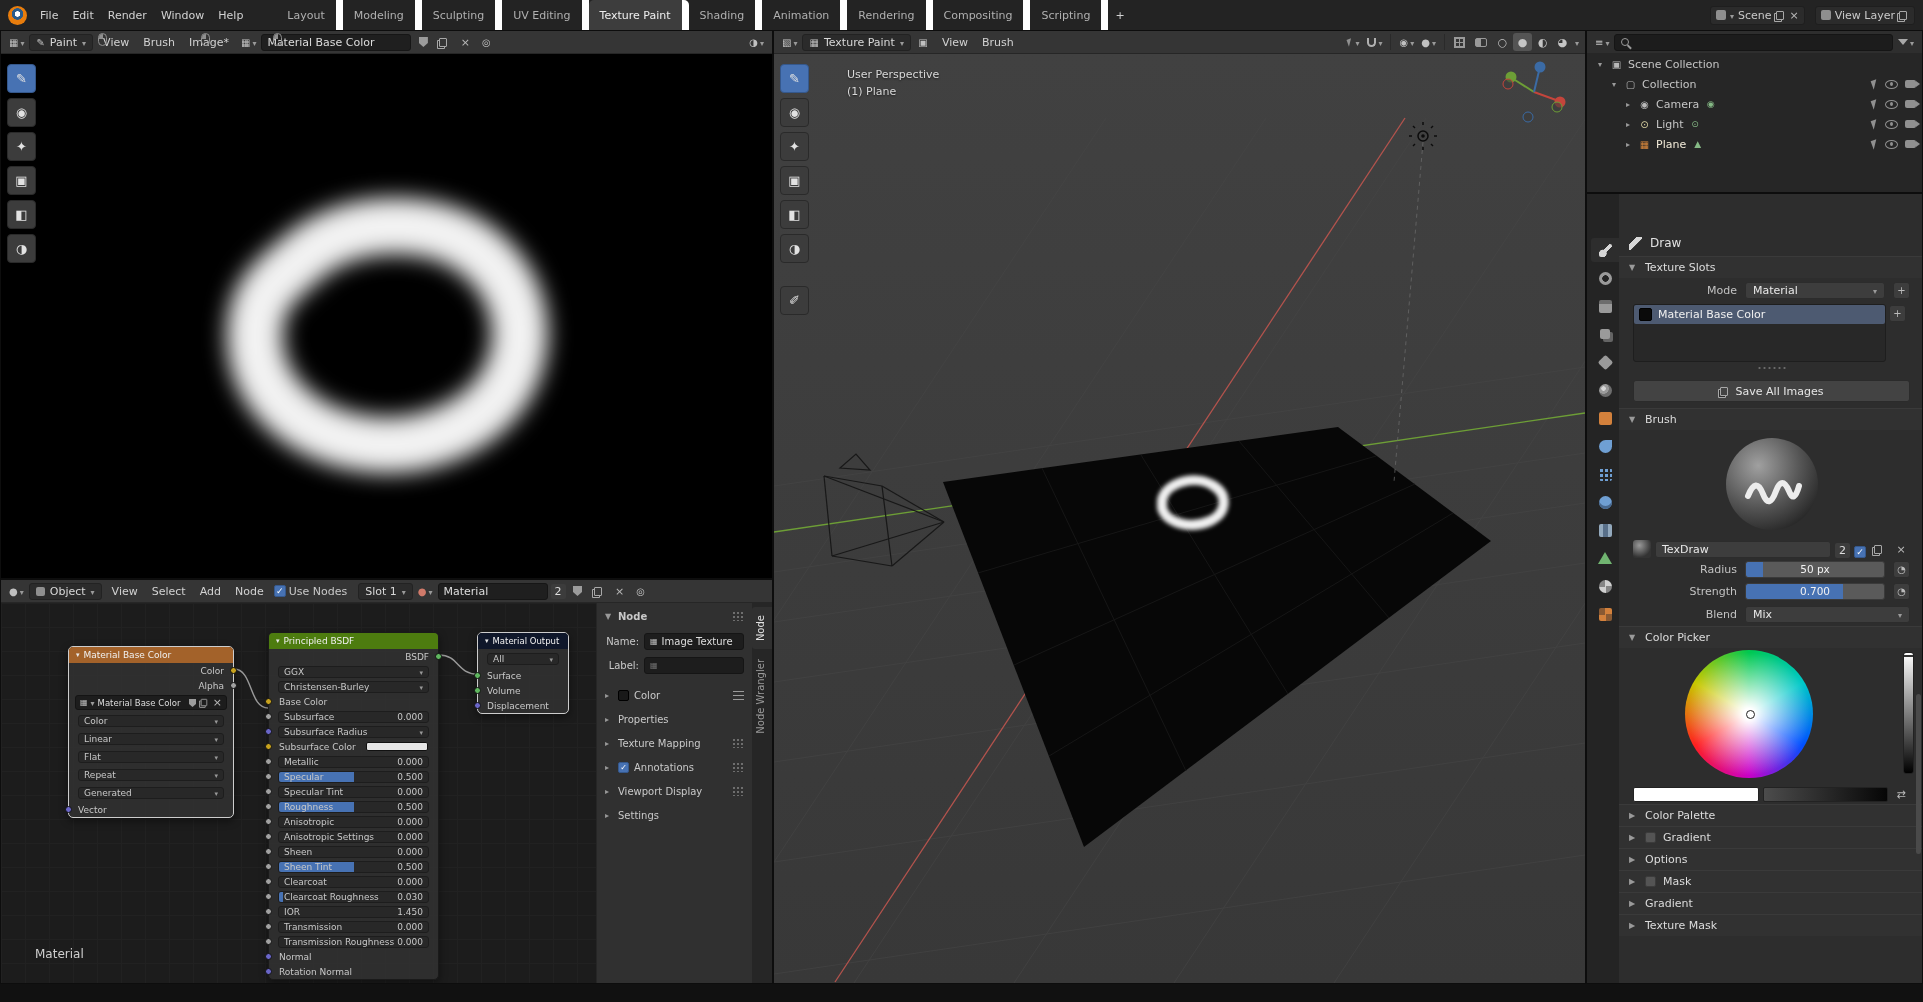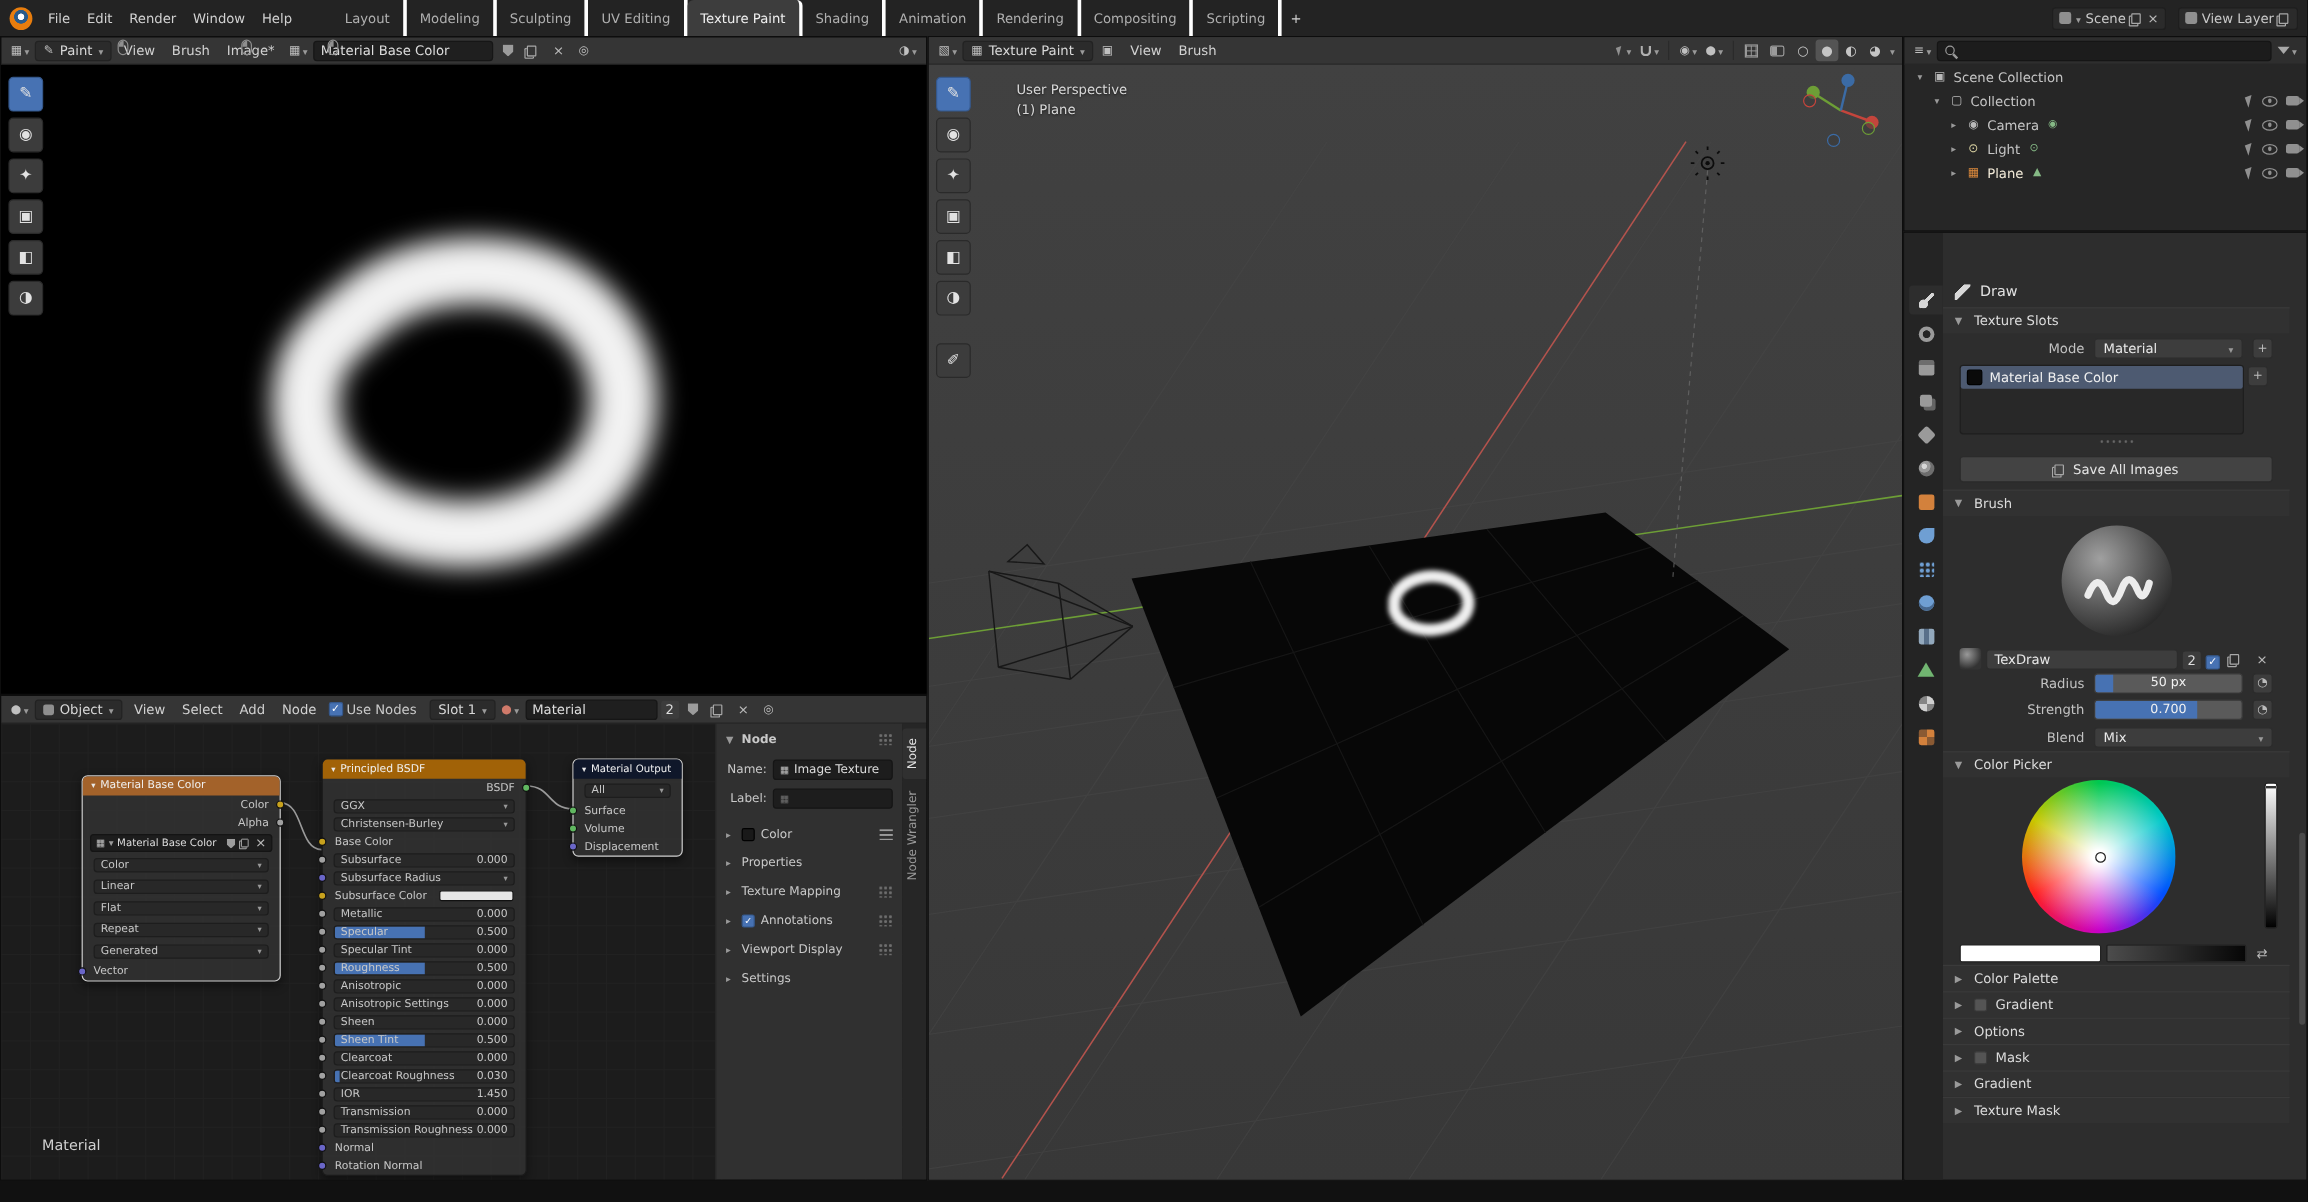--- a/index.html
+++ b/index.html
@@ -30,21 +30,21 @@
   .ic-mouse::before{content:"";position:absolute;left:0;top:0;width:4px;height:5px;background:#8f8f8f;border-radius:4px 0 0 0}
   .cb{width:12px;height:12px;border-radius:2px;background:#545454;border:1px solid #3a3a3a;display:inline-flex;align-items:center;justify-content:center}
   .cb.on{background:#4772b3;border-color:#35588c}
   .cb.on::after{content:"✓";font-size:9px;color:#fff}
   .sep{width:1px;height:16px;background:#2a2a2a;margin:0 3px}
 
   
   #topbar{left:0;top:0;width:1923px;height:30px;background:#232323;display:flex;align-items:center;padding:0 8px}
   #logo{width:19px;height:19px;border-radius:50%;background:radial-gradient(circle at 50% 42%,#fff 2.5px,#2a5b8a 3px 5.5px,#e87d0d 6px);margin-right:6px}
   #tabs{display:flex;align-items:stretch;height:30px;margin-left:26px}
-  .wtab{display:flex;align-items:center;padding:0 11px;color:#b0b0b0;border-right:3px solid #ffffff}
+  .wtab{display:flex;align-items:center;padding:0 11px;color:#b0b0b0;border-right:7px solid #ffffff}
   .wtab[data-active="true"]{background:#3d3d3d;color:#efefef;border-radius:5px 5px 0 0}
   #tb-right{margin-left:auto;display:flex;align-items:center;gap:10px}
   .tbw{display:flex;align-items:center;gap:4px;background:#2b2b2b;border:1px solid #1e1e1e;border-radius:3px;height:19px;padding:0 5px}
   .sq-gr{width:10px;height:10px;background:#8f8f8f;border-radius:2px}
 
   
   #img-ed{left:0;top:30px;width:773px;height:549px;background:#000}
   #img-canvas{position:absolute;left:0;top:23px;width:771px;height:524px;background:#000}
   .tools{left:6px;top:10px;display:flex;flex-direction:column;gap:5px}
   .tbtn{width:29px;height:29px;background:#3c3c3c;border:1px solid #2a2a2a;border-radius:4px;display:flex;align-items:center;justify-content:center}
@@ -55,21 +55,21 @@
   
   #node-ed{left:0;top:579px;width:773px;height:405px;background:#1c1c1c}
   #node-canvas{position:absolute;left:0;top:23px;width:771px;height:380px;
     background-image:linear-gradient(#212121 1px,transparent 1px),linear-gradient(90deg,#212121 1px,transparent 1px);
     background-size:24px 24px;background-color:#1c1c1c}
   .node{position:absolute;background:rgba(47,47,47,.97);border:1px solid #1a1a1a;border-radius:5px;font-size:9px;color:#c8c8c8;box-shadow:0 3px 8px rgba(0,0,0,.45)}
   .node.sel{border-color:#cdcdcd}
   .nhead{height:16px;display:flex;align-items:center;gap:4px;padding:0 7px;border-radius:4px 4px 0 0;color:#f0f0f0}
   .nhead::before{content:"▾";font-size:7px;color:#e8e8e8}
   .node-image .nhead{background:#a3622a}
-  .node-principled .nhead{background:#a16207}
+  .node-principled .nhead{background:#4d7c0f}
   .node-output .nhead{background:#0f172a}
   .nrow{position:relative;height:15px;display:flex;align-items:center;padding:0 9px;gap:4px}
   .nrow.r{justify-content:flex-end}
   .sock{position:absolute;width:7px;height:7px;border-radius:50%;border:1px solid #101010;top:4px}
   .sock.in{left:-4px}.sock.out{right:-4px}
   .sock.yellow{background:#c8a21d}.sock.gray{background:#a1a1a1}.sock.green{background:#60b760}.sock.purple{background:#6a66c8}
   .nrow .sock{display:none}
   .nrow[data-socket="yellow"] .sock,.nrow[data-socket="gray"] .sock,.nrow[data-socket="purple"] .sock{display:block}
   .nrow[data-socket="yellow"] .sock{background:#c8a21d}
   .nrow[data-socket="gray"] .sock{background:#a1a1a1}
@@ -146,21 +146,21 @@
   .pt[data-icon="scene"] .pti{transform:rotate(45deg);width:11px;height:11px}
   .pt[data-icon="world"] .pti{border-radius:50%;background:radial-gradient(circle at 35% 35%,#d6d6d6 2px,#9a9a9a 2.5px 5px,#6d6d6d 5.5px)}
   .pt[data-icon="object"] .pti{background:#d3813c}
   .pt[data-icon="modifiers"] .pti{background:#6f9fd3;border-radius:50% 0 50% 50%}
   .pt[data-icon="particles"] .pti{background-color:transparent;background-image:radial-gradient(#6f9fd3 1.5px,transparent 2px);background-size:5px 5px}
   .pt[data-icon="physics"] .pti{border-radius:50%;background:#6f9fd3;box-shadow:inset 0 -3px 0 #47688f}
   .pt[data-icon="constraints"] .pti{background:linear-gradient(90deg,#93a9bd 32%,#59708a 32% 68%,#93a9bd 68%)}
   .pt[data-icon="object-data"] .pti{background:transparent;border-radius:0;width:0;height:0;border-left:7px solid transparent;border-right:7px solid transparent;border-bottom:12px solid #71b571}
   .pt[data-icon="material"] .pti{border-radius:50%;background:conic-gradient(#d0d0d0 0 25%,#858585 0 50%,#d0d0d0 0 75%,#858585 0)}
   .pt[data-icon="texture"] .pti{background:conic-gradient(#d3813c 0 25%,#8a5a33 0 50%,#d3813c 0 75%,#8a5a33 0)}
-  #pcontent{position:absolute;left:32px;top:0;width:305px;height:791px;padding:36px 16px 0 0;overflow:hidden}
+  #pcontent{position:absolute;left:32px;top:0;width:305px;height:791px;padding:36px 0 0 0;overflow:hidden}
   .phead{display:flex;align-items:center;gap:7px;height:22px;padding:0 10px;color:#dcdcdc;background:#313131;border-top:1px solid #3a3a3a}
   .parr2{font-size:8px;color:#9a9a9a;width:9px}
   .prow{display:flex;align-items:center;gap:8px;height:24px;padding:0 14px}
   .plabel{width:104px;text-align:right;color:#c2c2c2;flex:none}
   .pslider{flex:1;position:relative;height:17px;background:#5a5a5a;border:1px solid #3a3a3a;border-radius:3px;overflow:hidden;display:flex;align-items:center;justify-content:center;font-size:10.5px;color:#f2f2f2}
   .pslider span{position:relative;z-index:1}
   .pslider .fillbar{border-radius:2px 0 0 2px}
   .pdd{flex:1;display:flex;align-items:center;background:#3d3d3d;border:1px solid #2c2c2c;border-radius:3px;height:17px;padding:0 7px;color:#e8e8e8}
   .pdd .cv{margin-left:auto}
   .pbtn-sm{width:17px;height:17px;background:#3d3d3d;border:1px solid #2c2c2c;border-radius:3px;display:flex;align-items:center;justify-content:center;color:#bbb;font-size:10px;flex:none}

